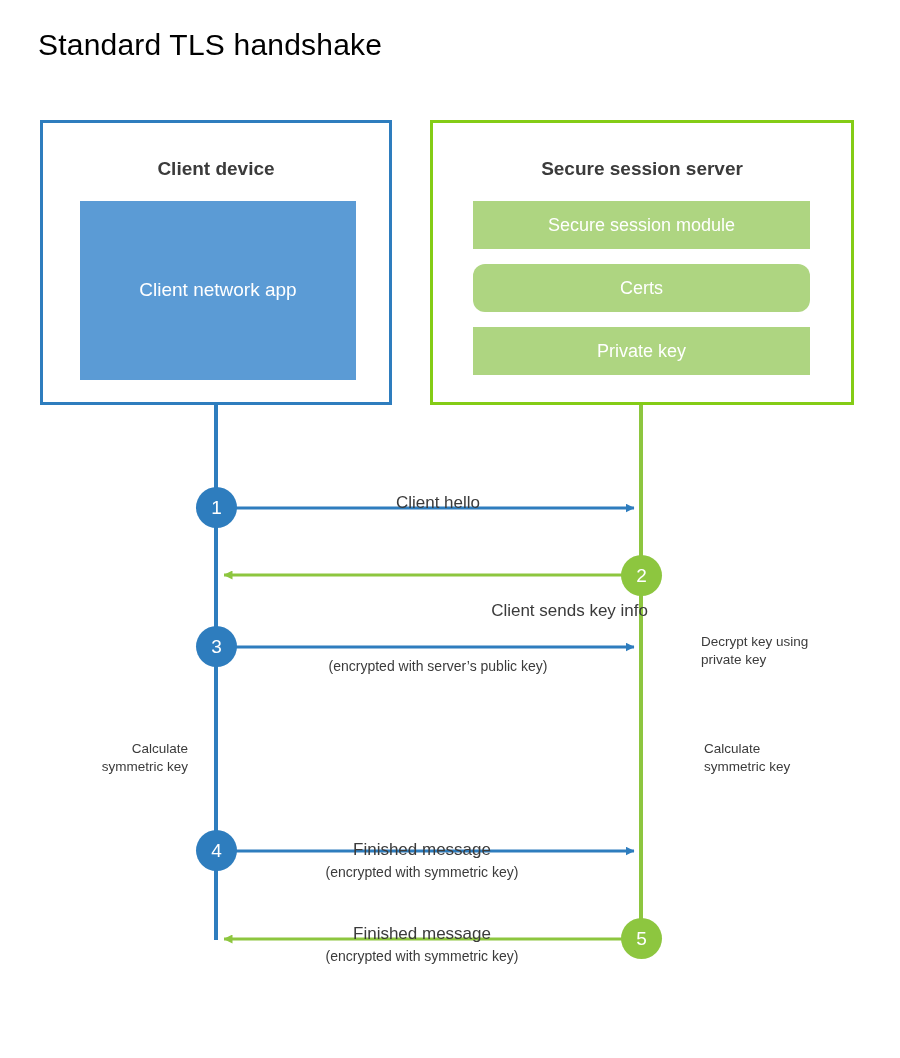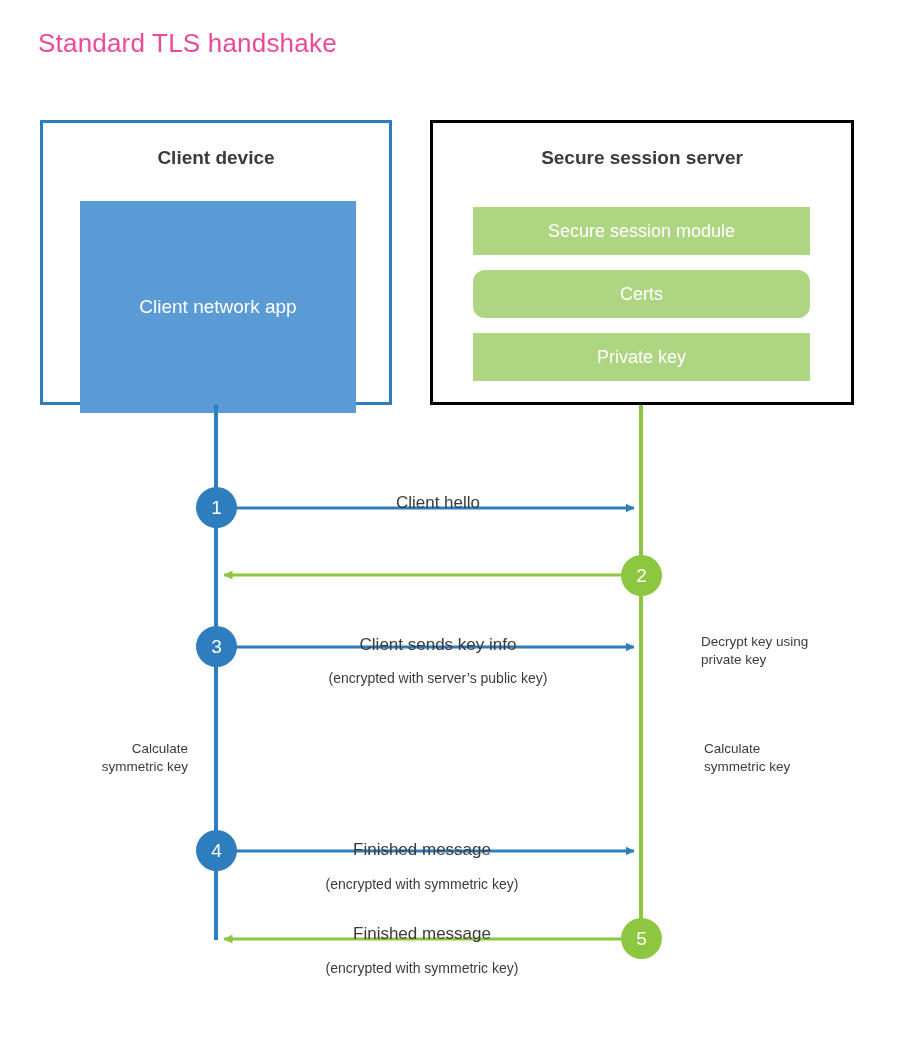--- a/index.html
+++ b/index.html
@@ -20,23 +20,23 @@
     left: 0; top: 0;
     width: 900px;
     height: 1058px;
   }
 
   
   .page-title {
     position: absolute;
     left: 38px;
     top: 28px;
-    font-size: 26px;
+    font-size: 30px;
     font-weight: 300;
-    color: #ec4899;
+    color: #000000;
     letter-spacing: 0.2px;
     white-space: nowrap;
   }
 
   
   .entity-box {
     position: absolute;
     background: #ffffff;
     box-sizing: border-box;
   }
@@ -45,40 +45,40 @@
     top: 120px;
     width: 352px;
     height: 285px;
     border: 3px solid #2e7dbe;
   }
   .entity-box.server {
     left: 430px;
     top: 120px;
     width: 424px;
     height: 285px;
-    border: 3px solid #000000;
+    border: 3px solid #84cc16;
   }
   .entity-title {
     position: absolute;
     left: 0;
     right: 0;
-    top: 24px;
+    top: 35px;
     text-align: center;
     font-size: 19px;
     font-weight: bold;
     color: #3b3b3b;
   }
 
   
   .client-app-block {
     position: absolute;
     left: 37px;
     top: 78px;
     width: 276px;
-    height: 212px;
+    height: 179px;
     background: #5b9bd5;
     color: #ffffff;
     font-size: 19px;
     font-weight: 400;
     display: flex;
     align-items: center;
     justify-content: center;
     text-align: center;
     line-height: 1.3;
     padding: 0 10px;
@@ -90,21 +90,20 @@
     left: 40px;
     width: 337px;
     height: 48px;
     background: #aed581;
     color: #ffffff;
     font-size: 18px;
     display: flex;
     align-items: center;
     justify-content: center;
     text-align: center;
-    margin-top: 6px;
   }
   .server-block.b0 { top: 78px; }
   .server-block.b1 { top: 141px; border-radius: 12px; }
   .server-block.b2 { top: 204px; }
 
   
   #sequence-svg {
     position: absolute;
     left: 0;
     top: 0;
@@ -140,21 +139,20 @@
     font-size: 17px;
     line-height: 1;
     display: block;
     margin-top: 14px;
   }
   .msg-label .sub {
     font-size: 14px;
     line-height: 1;
     display: block;
     color: #3b3b3b;
-    margin-top: 12px;
   }
 
   
   .side-note {
     position: absolute;
     font-size: 13.5px;
     line-height: 1.3;
     color: #3b3b3b;
     white-space: pre-line;
   }
@@ -209,21 +207,21 @@
   <div class="step-circle green" style="left:621px; top:555px;">2</div>
   <div class="step-circle blue" style="left:196px; top:626px;">3</div>
   <div class="step-circle blue" style="left:196px; top:830px;">4</div>
   <div class="step-circle green" style="left:621px; top:918px;">5</div>
 
   <div class="msg-label" style="left:228px; top:480px; width:420px;">
     <span class="main">Client hello</span>
   </div>
 
 
-  <div class="msg-label" style="left:228px; top:622px; width:420px;">
+  <div class="msg-label" style="left:228px; top:588px; width:420px;text-align:right;">
     <span class="main">Client sends key info</span>
   </div>
   <div class="msg-label" style="left:228px; top:659px; width:420px;">
     <span class="sub">(encrypted with server’s public key)</span>
   </div>
 
   <div class="msg-label" style="left:212px; top:827px; width:420px;">
     <span class="main">Finished message</span>
   </div>
   <div class="msg-label" style="left:212px; top:865px; width:420px;">

